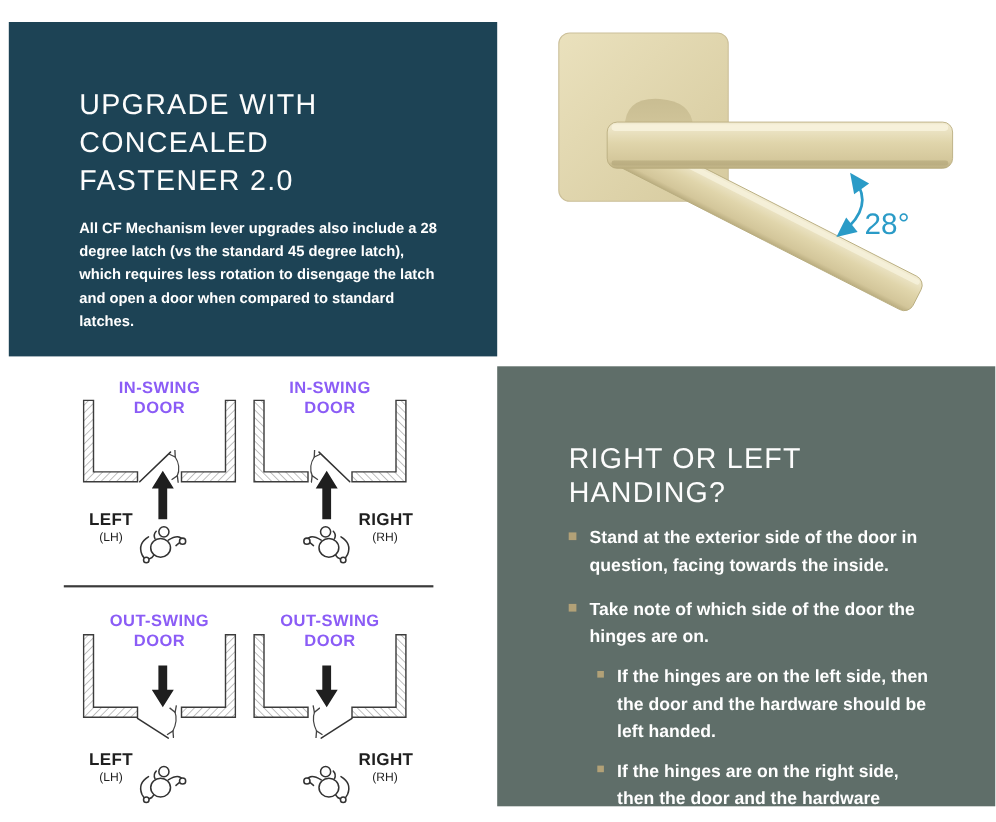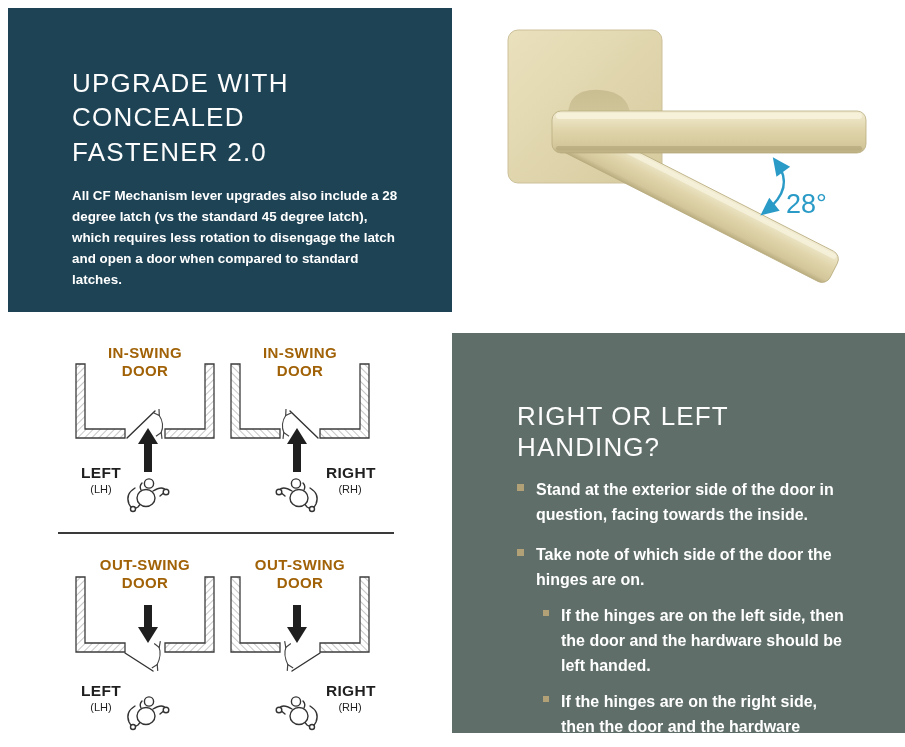--- a/index.html
+++ b/index.html
@@ -3,21 +3,21 @@
 <meta charset="utf-8">
 <style>
   html,body{margin:0;padding:0;}
   body{
     width:905px;height:747px;position:relative;background:#ffffff;
     font-family:"Liberation Sans","DejaVu Sans",sans-serif;overflow:hidden;
     -webkit-font-smoothing:antialiased;
   }
   
   .panel-upgrade{
-    position:absolute;left:8px;top:8px;width:444px;height:304px;
+    position:absolute;left:8px;top:20px;width:444px;height:304px;
     background:#1d4355;color:#fff;box-sizing:border-box;
     padding:58px 32px 0 64px;
   }
   .panel-upgrade h1{
     margin:0;font-weight:300;font-size:26px;line-height:1.32;
     letter-spacing:1.2px;color:#fdfdfd;
   }
   .panel-upgrade p{
     margin:17px 0 0 0;font-size:13.4px;line-height:1.56;font-weight:700;
     max-width:330px;color:#fff;
@@ -26,21 +26,21 @@
   .figure-lever{position:absolute;left:480px;top:0;width:453px;height:320px;}
   
   .diagrams{position:absolute;left:30px;top:330px;width:400px;height:417px;color:#1f1f1f;}
   .cell{position:absolute;width:140px;height:190px;}
   .c1{left:45px;top:14px;}
   .c2{left:200px;top:14px;}
   .c3{left:45px;top:226px;}
   .c4{left:200px;top:226px;}
   .d-title{
     position:absolute;top:0;left:22px;width:96px;text-align:center;
-    font-size:15px;font-weight:700;line-height:1.18;letter-spacing:.4px;color:#a16207;
+    font-size:15px;font-weight:700;line-height:1.18;letter-spacing:.4px;color:#8b5cf6;
   }
   .d-plan{position:absolute;left:0;top:18px;}
   .c3 .d-plan,.c4 .d-plan{top:19px;}
   .mir{transform:scaleX(-1);}
   .d-labels{position:absolute;left:0;top:120px;width:140px;height:64px;}
   .c3 .d-labels,.c4 .d-labels{top:126px;}
   .lblock{position:absolute;width:48px;text-align:center;top:0;}
   .lblock .l1{font-size:15.5px;font-weight:700;letter-spacing:.3px;}
   .lblock .l2{font-size:11px;font-weight:400;margin-top:1px;}
   .lb-left{left:2px;}

